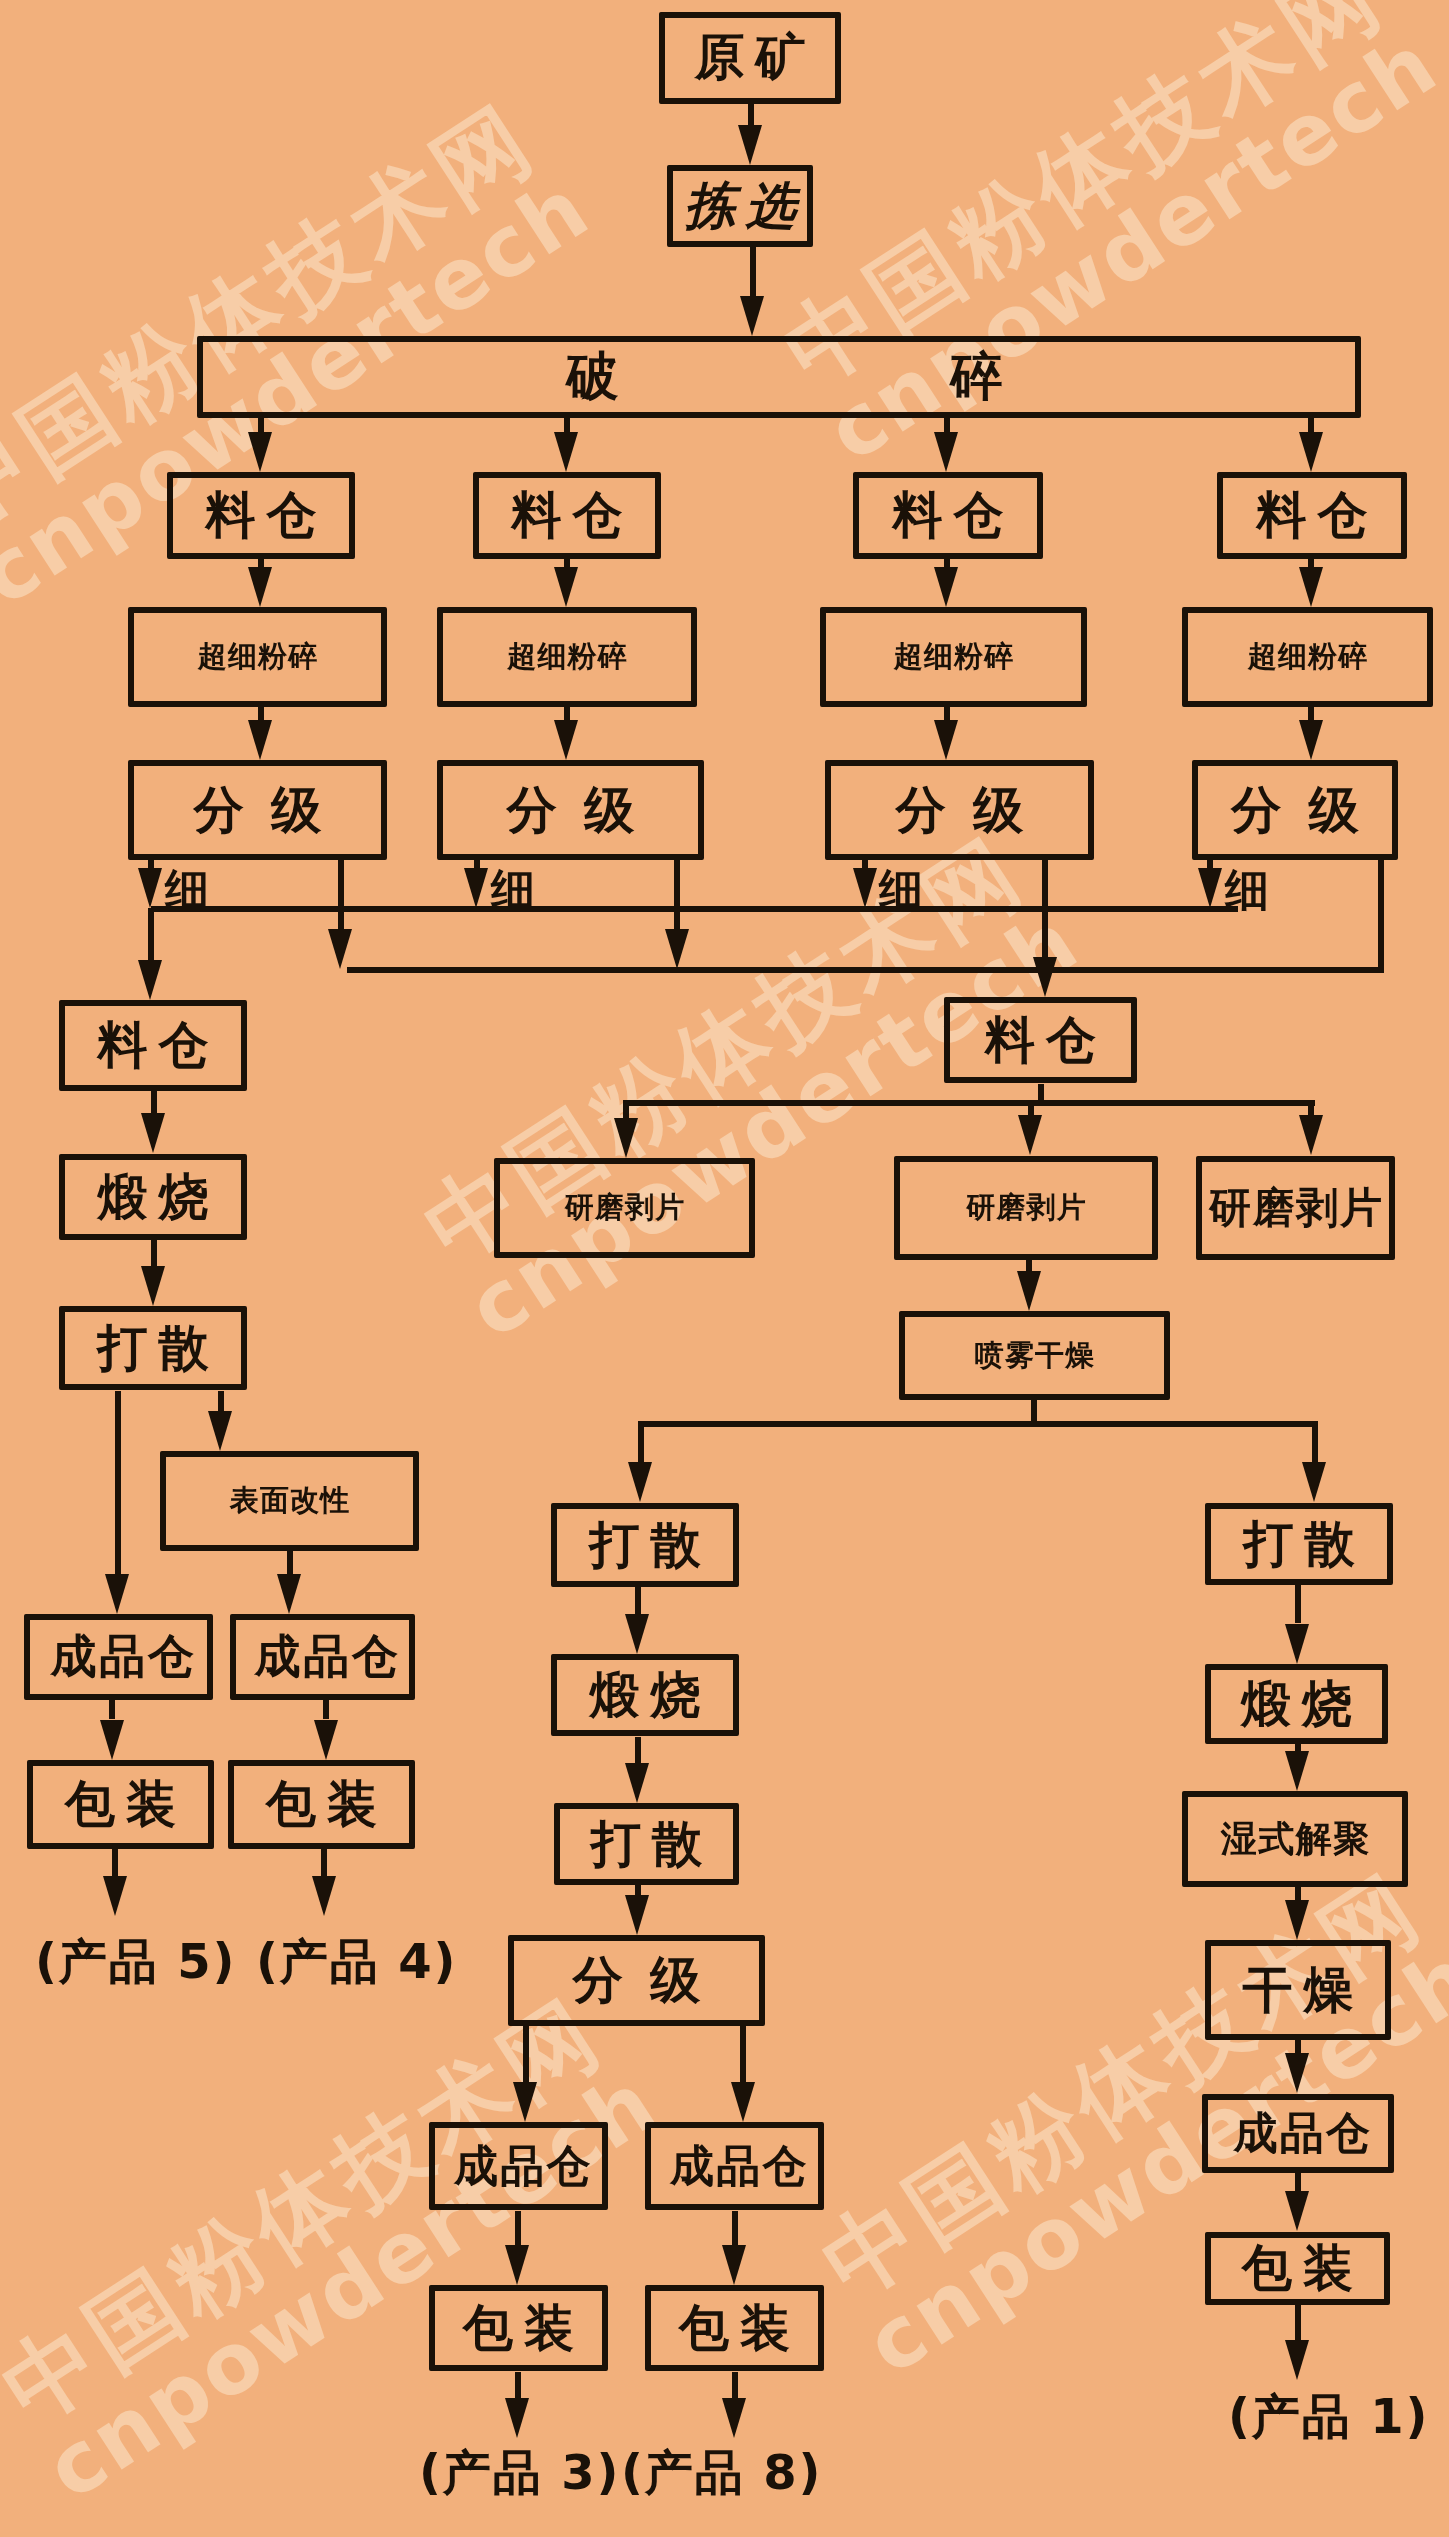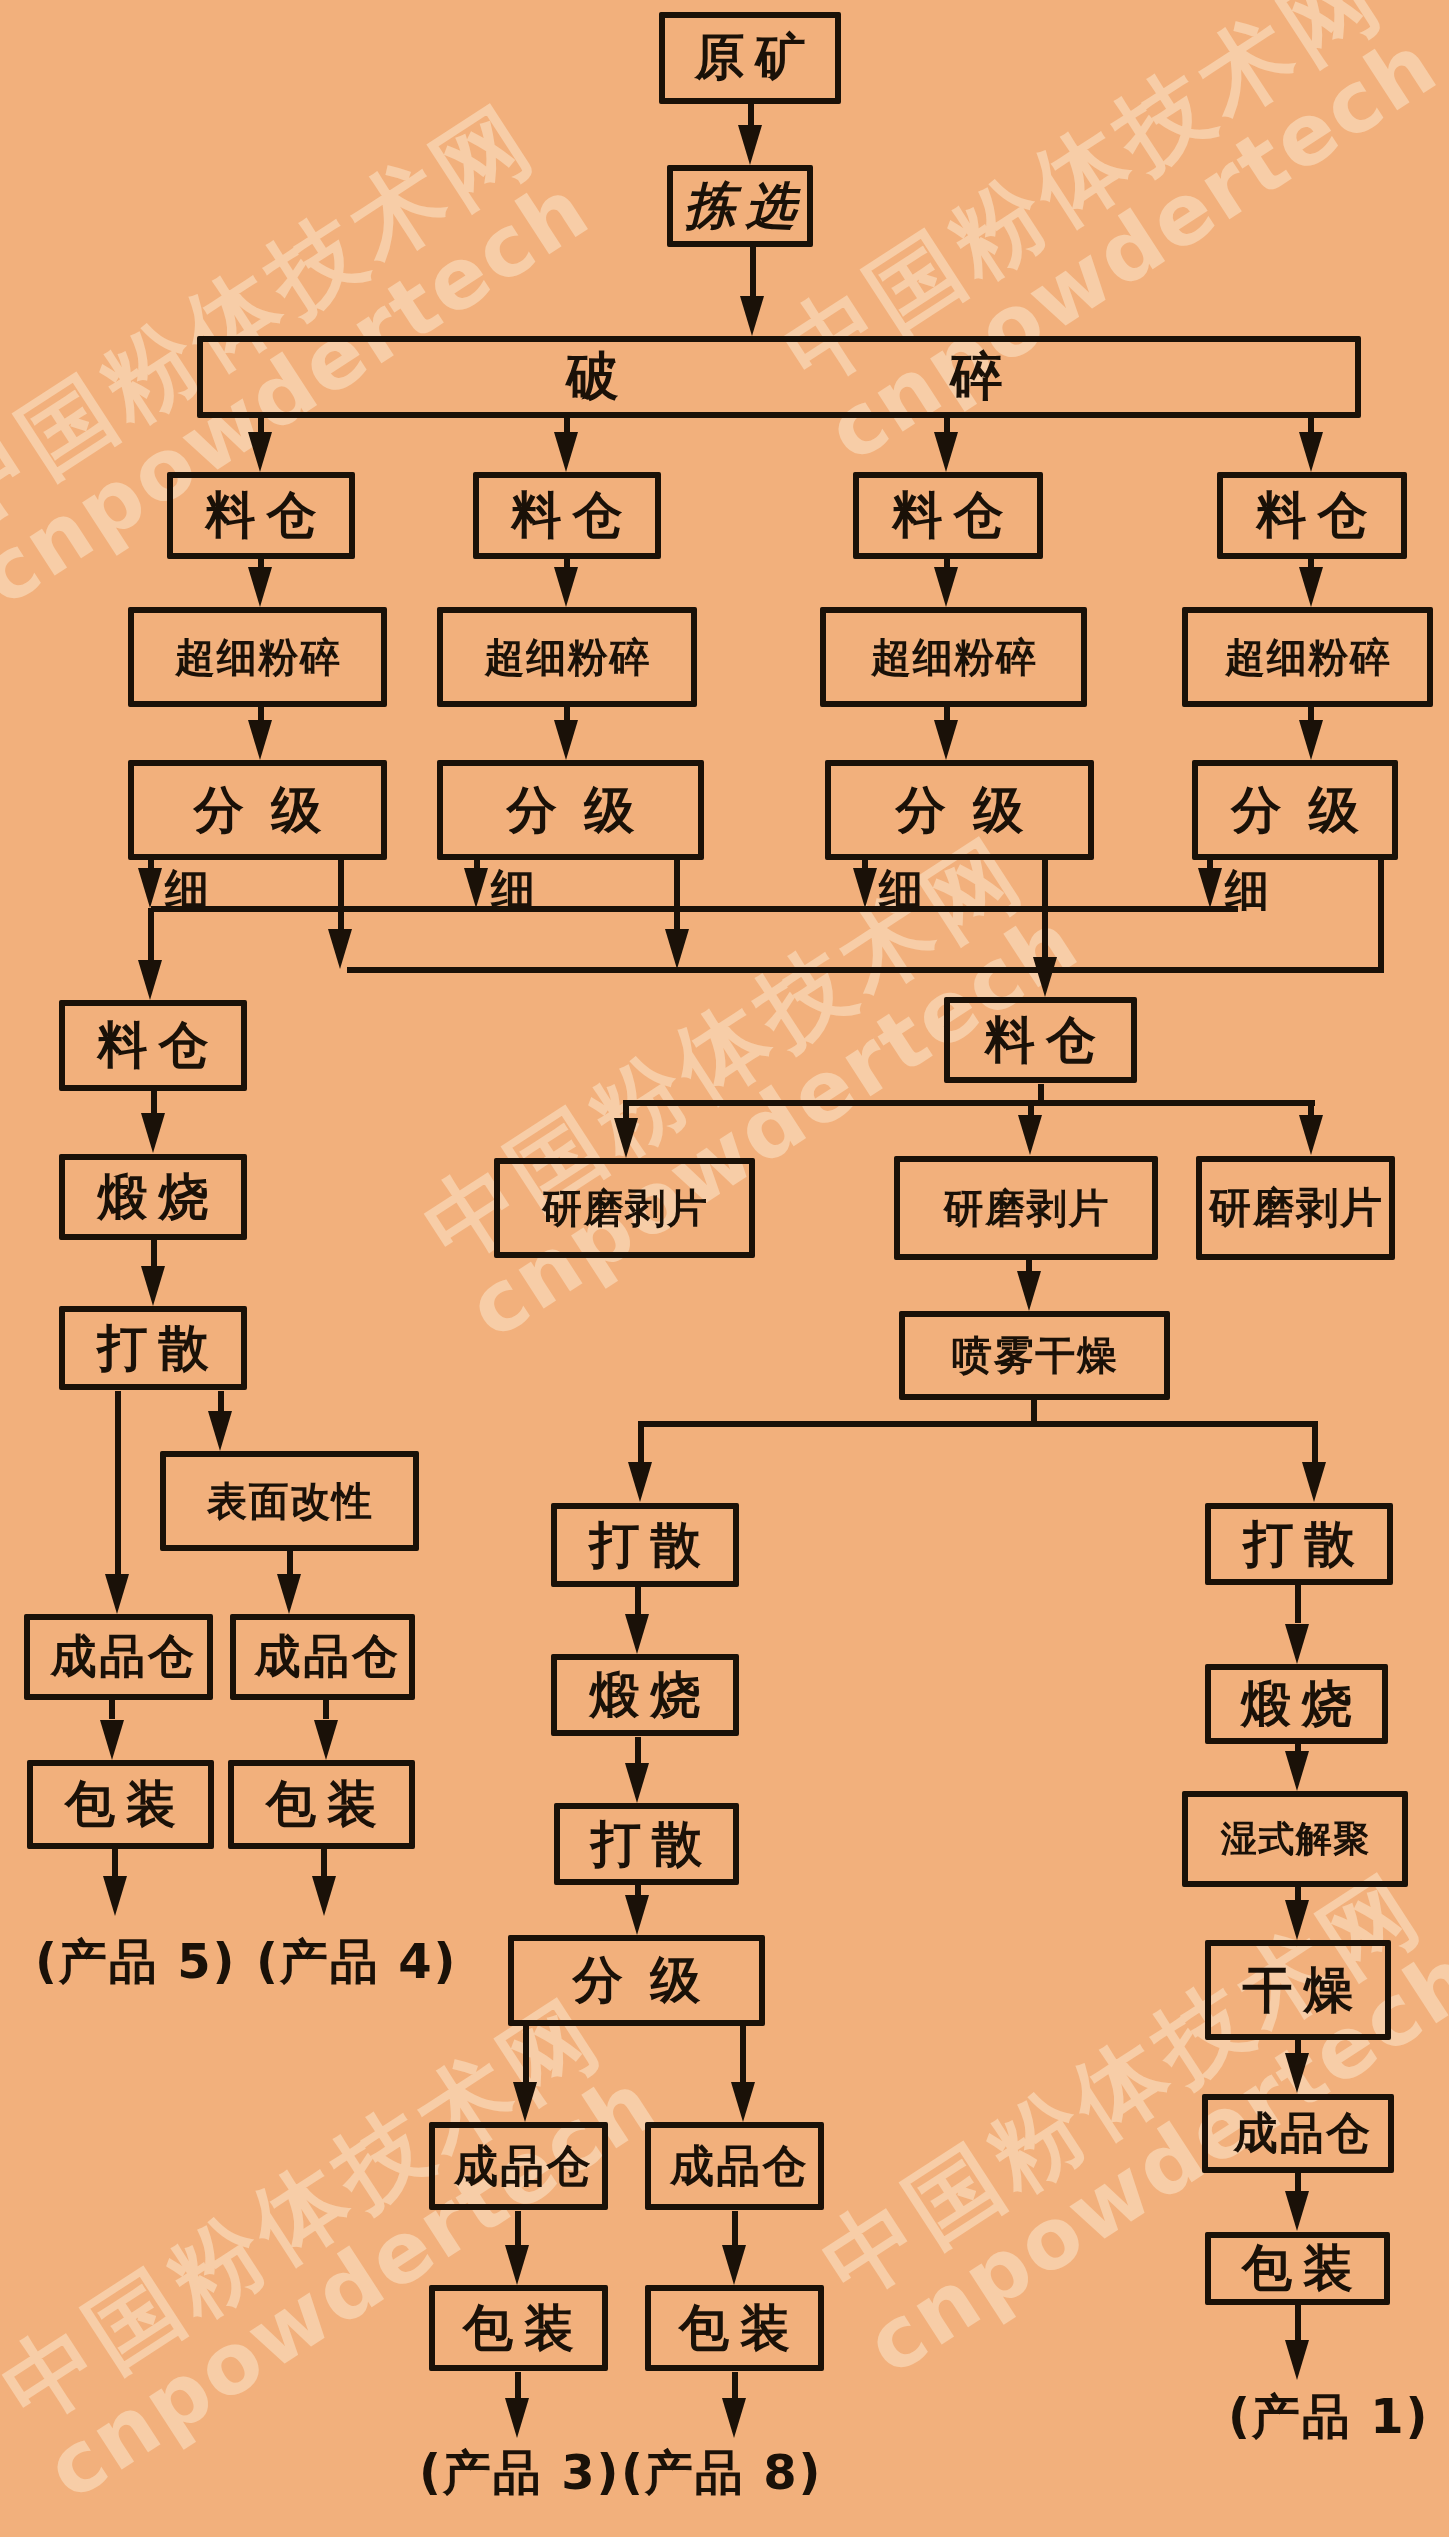--- a/index.html
+++ b/index.html
@@ -11,21 +11,21 @@
   body{background:var(--background);font-family:"DejaVu Sans","Liberation Sans",sans-serif;}
   #stage{position:relative;width:1449px;height:2538px;background:var(--background);overflow:hidden;}
   .wm{position:absolute;z-index:1;transform:rotate(-33deg);color:var(--watermark);opacity:.62;
       font-weight:bold;text-align:center;line-height:1.02;pointer-events:none;width:729px;white-space:nowrap;}
   .wm .l1{font-size:91px;letter-spacing:7.7px;}
   .wm .l2{font-size:84px;letter-spacing:2.9px;}
   .box{position:absolute;z-index:2;box-sizing:border-box;border:6.7px solid var(--ink);
        display:flex;align-items:center;justify-content:center;color:var(--ink);
        font-weight:bold;font-size:50px;letter-spacing:.22em;text-indent:.22em;
        white-space:nowrap;border-radius:1.9px;}
-  .c4{font-size:40px;letter-spacing:.04em;text-indent:.04em;}
+  .c4{font-size:29px;letter-spacing:.04em;text-indent:.04em;}
   .sp{letter-spacing:.55em;text-indent:.55em;}
   .bar span{display:block;padding-left:332px;letter-spacing:332px;font-size:52px;}
   .vl{position:absolute;z-index:2;width:5.8px;background:var(--ink);}
   .hl{position:absolute;z-index:2;height:5.8px;background:var(--ink);}
   .ah{position:absolute;z-index:2;width:0;height:0;border-left:12.5px solid transparent;
       border-right:12.5px solid transparent;border-top:40px solid var(--ink);}
   .lbl{position:absolute;z-index:2;color:var(--ink);font-weight:bold;font-size:44px;white-space:nowrap;}
   .plabel{position:absolute;z-index:2;color:var(--ink);font-weight:bold;font-size:48px;letter-spacing:1.9px;white-space:nowrap;}
 </style>
 </head>

